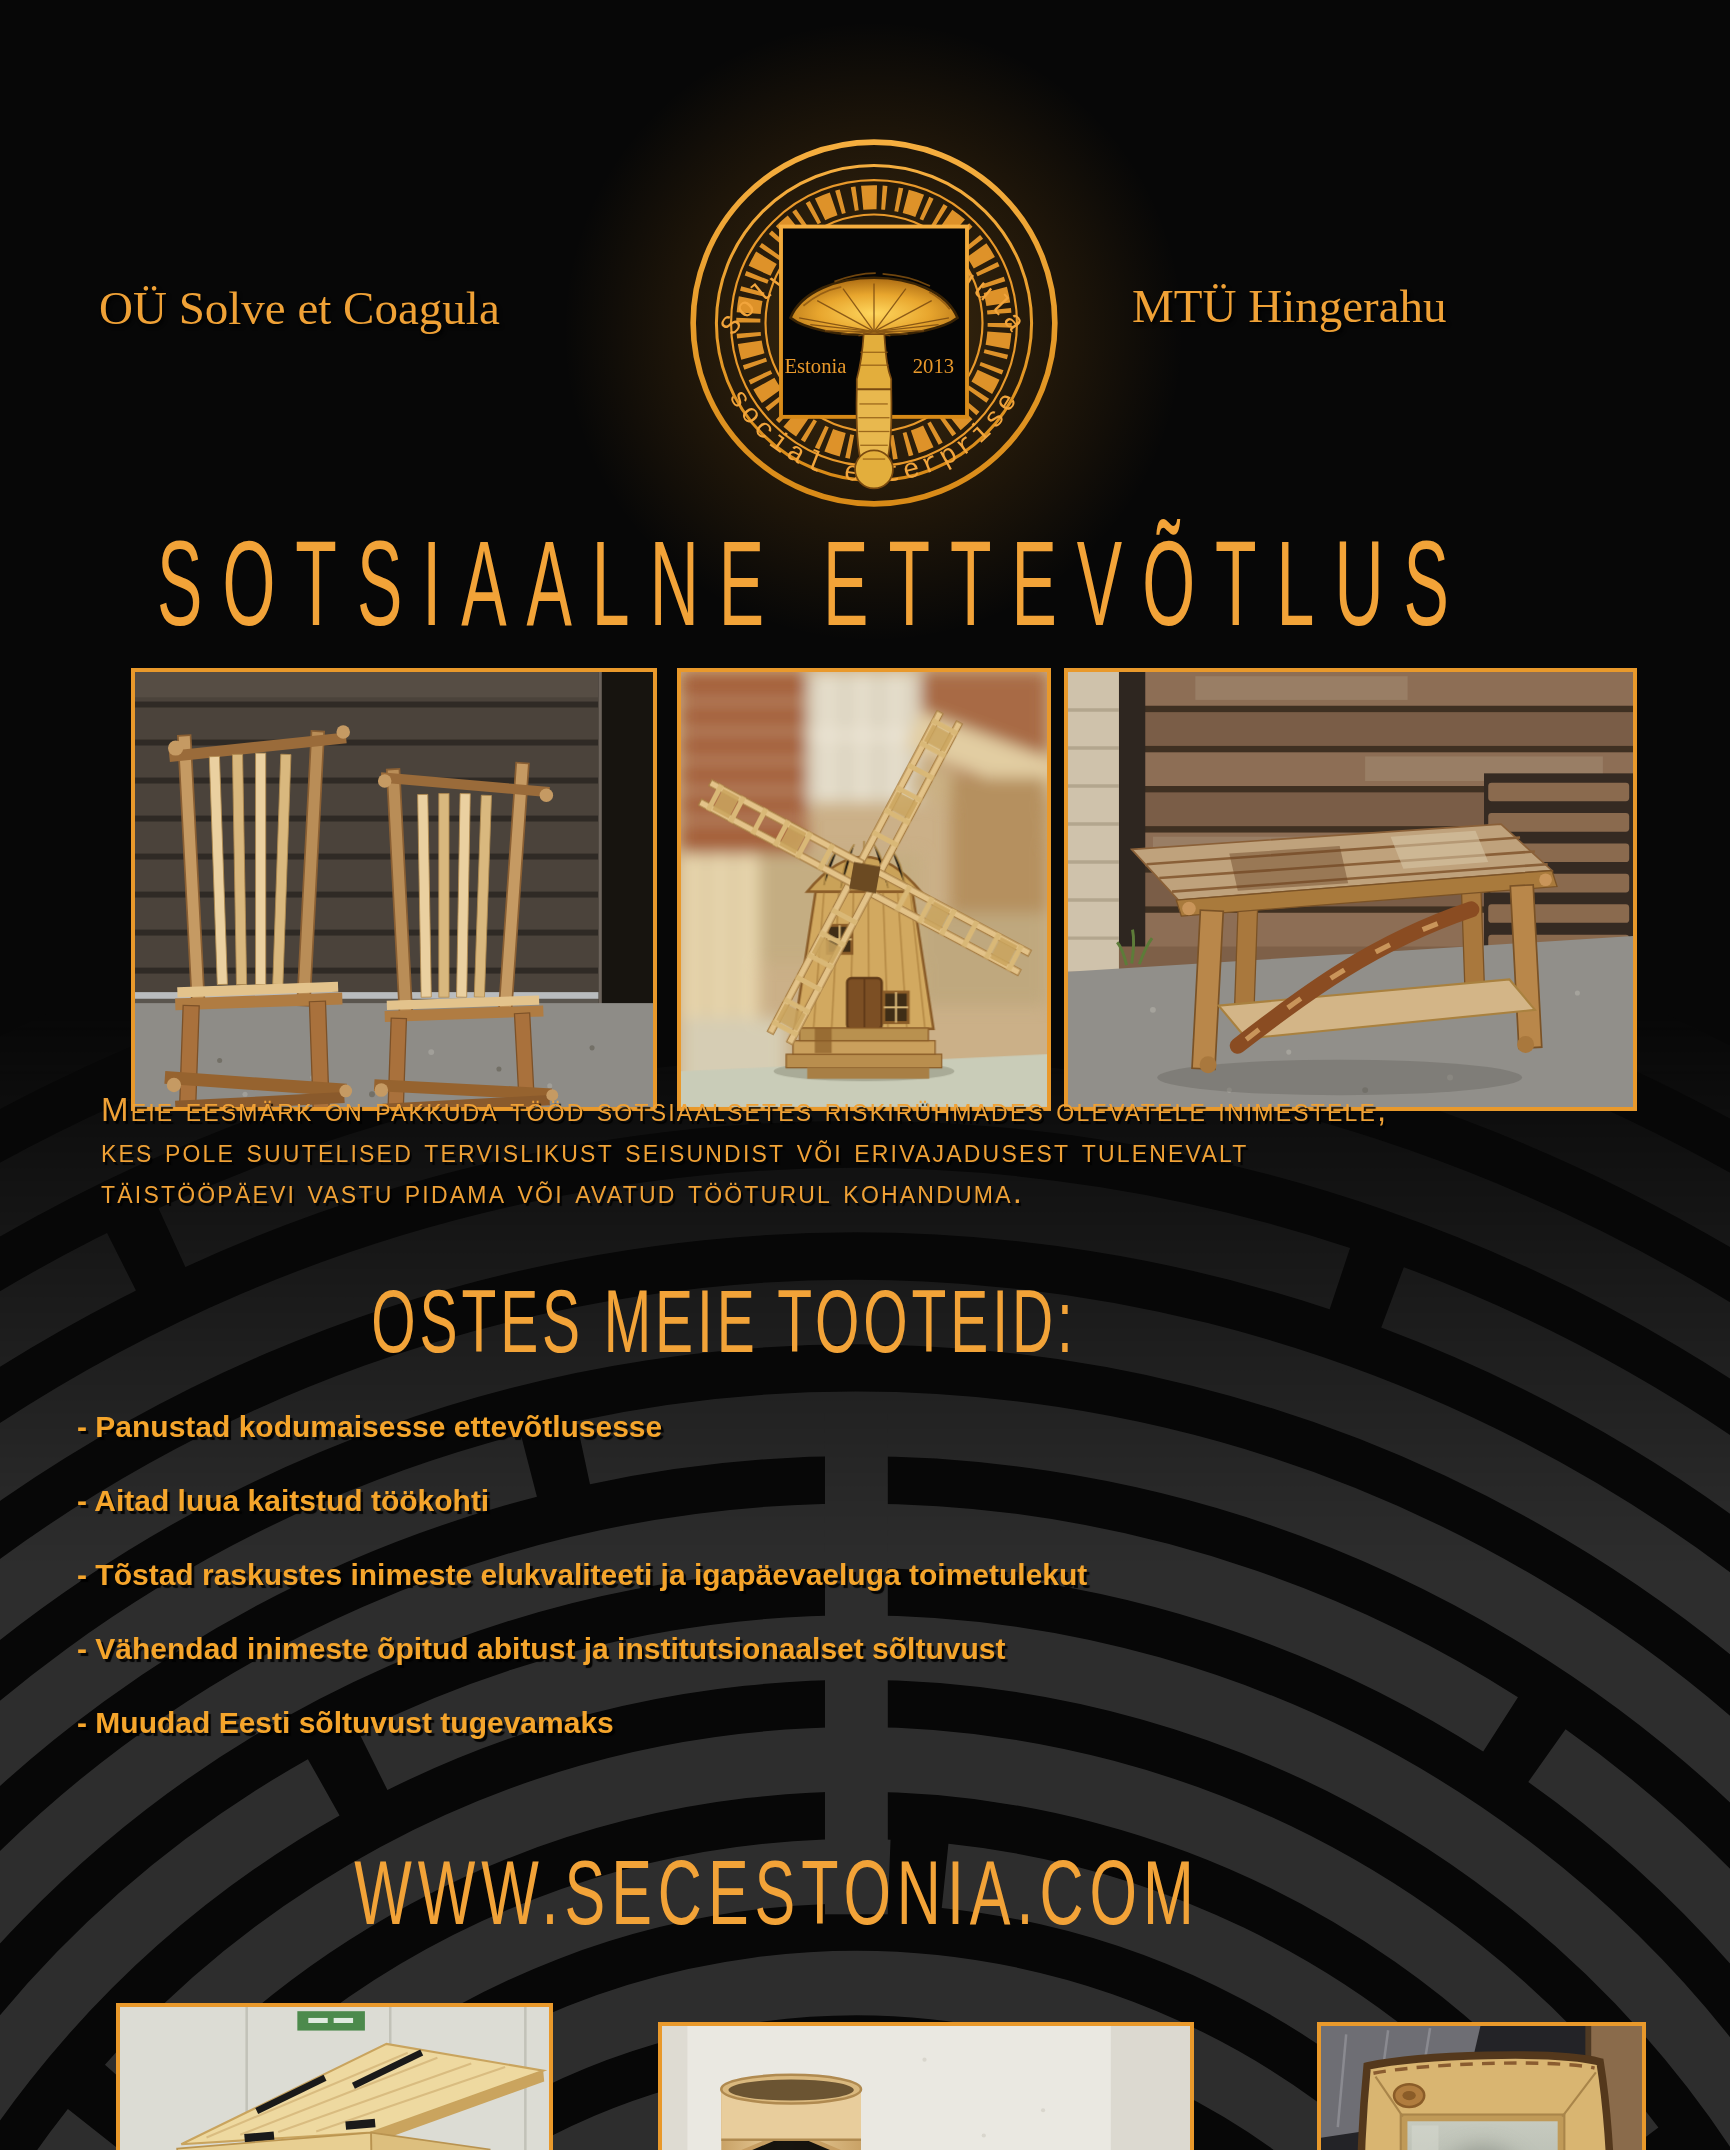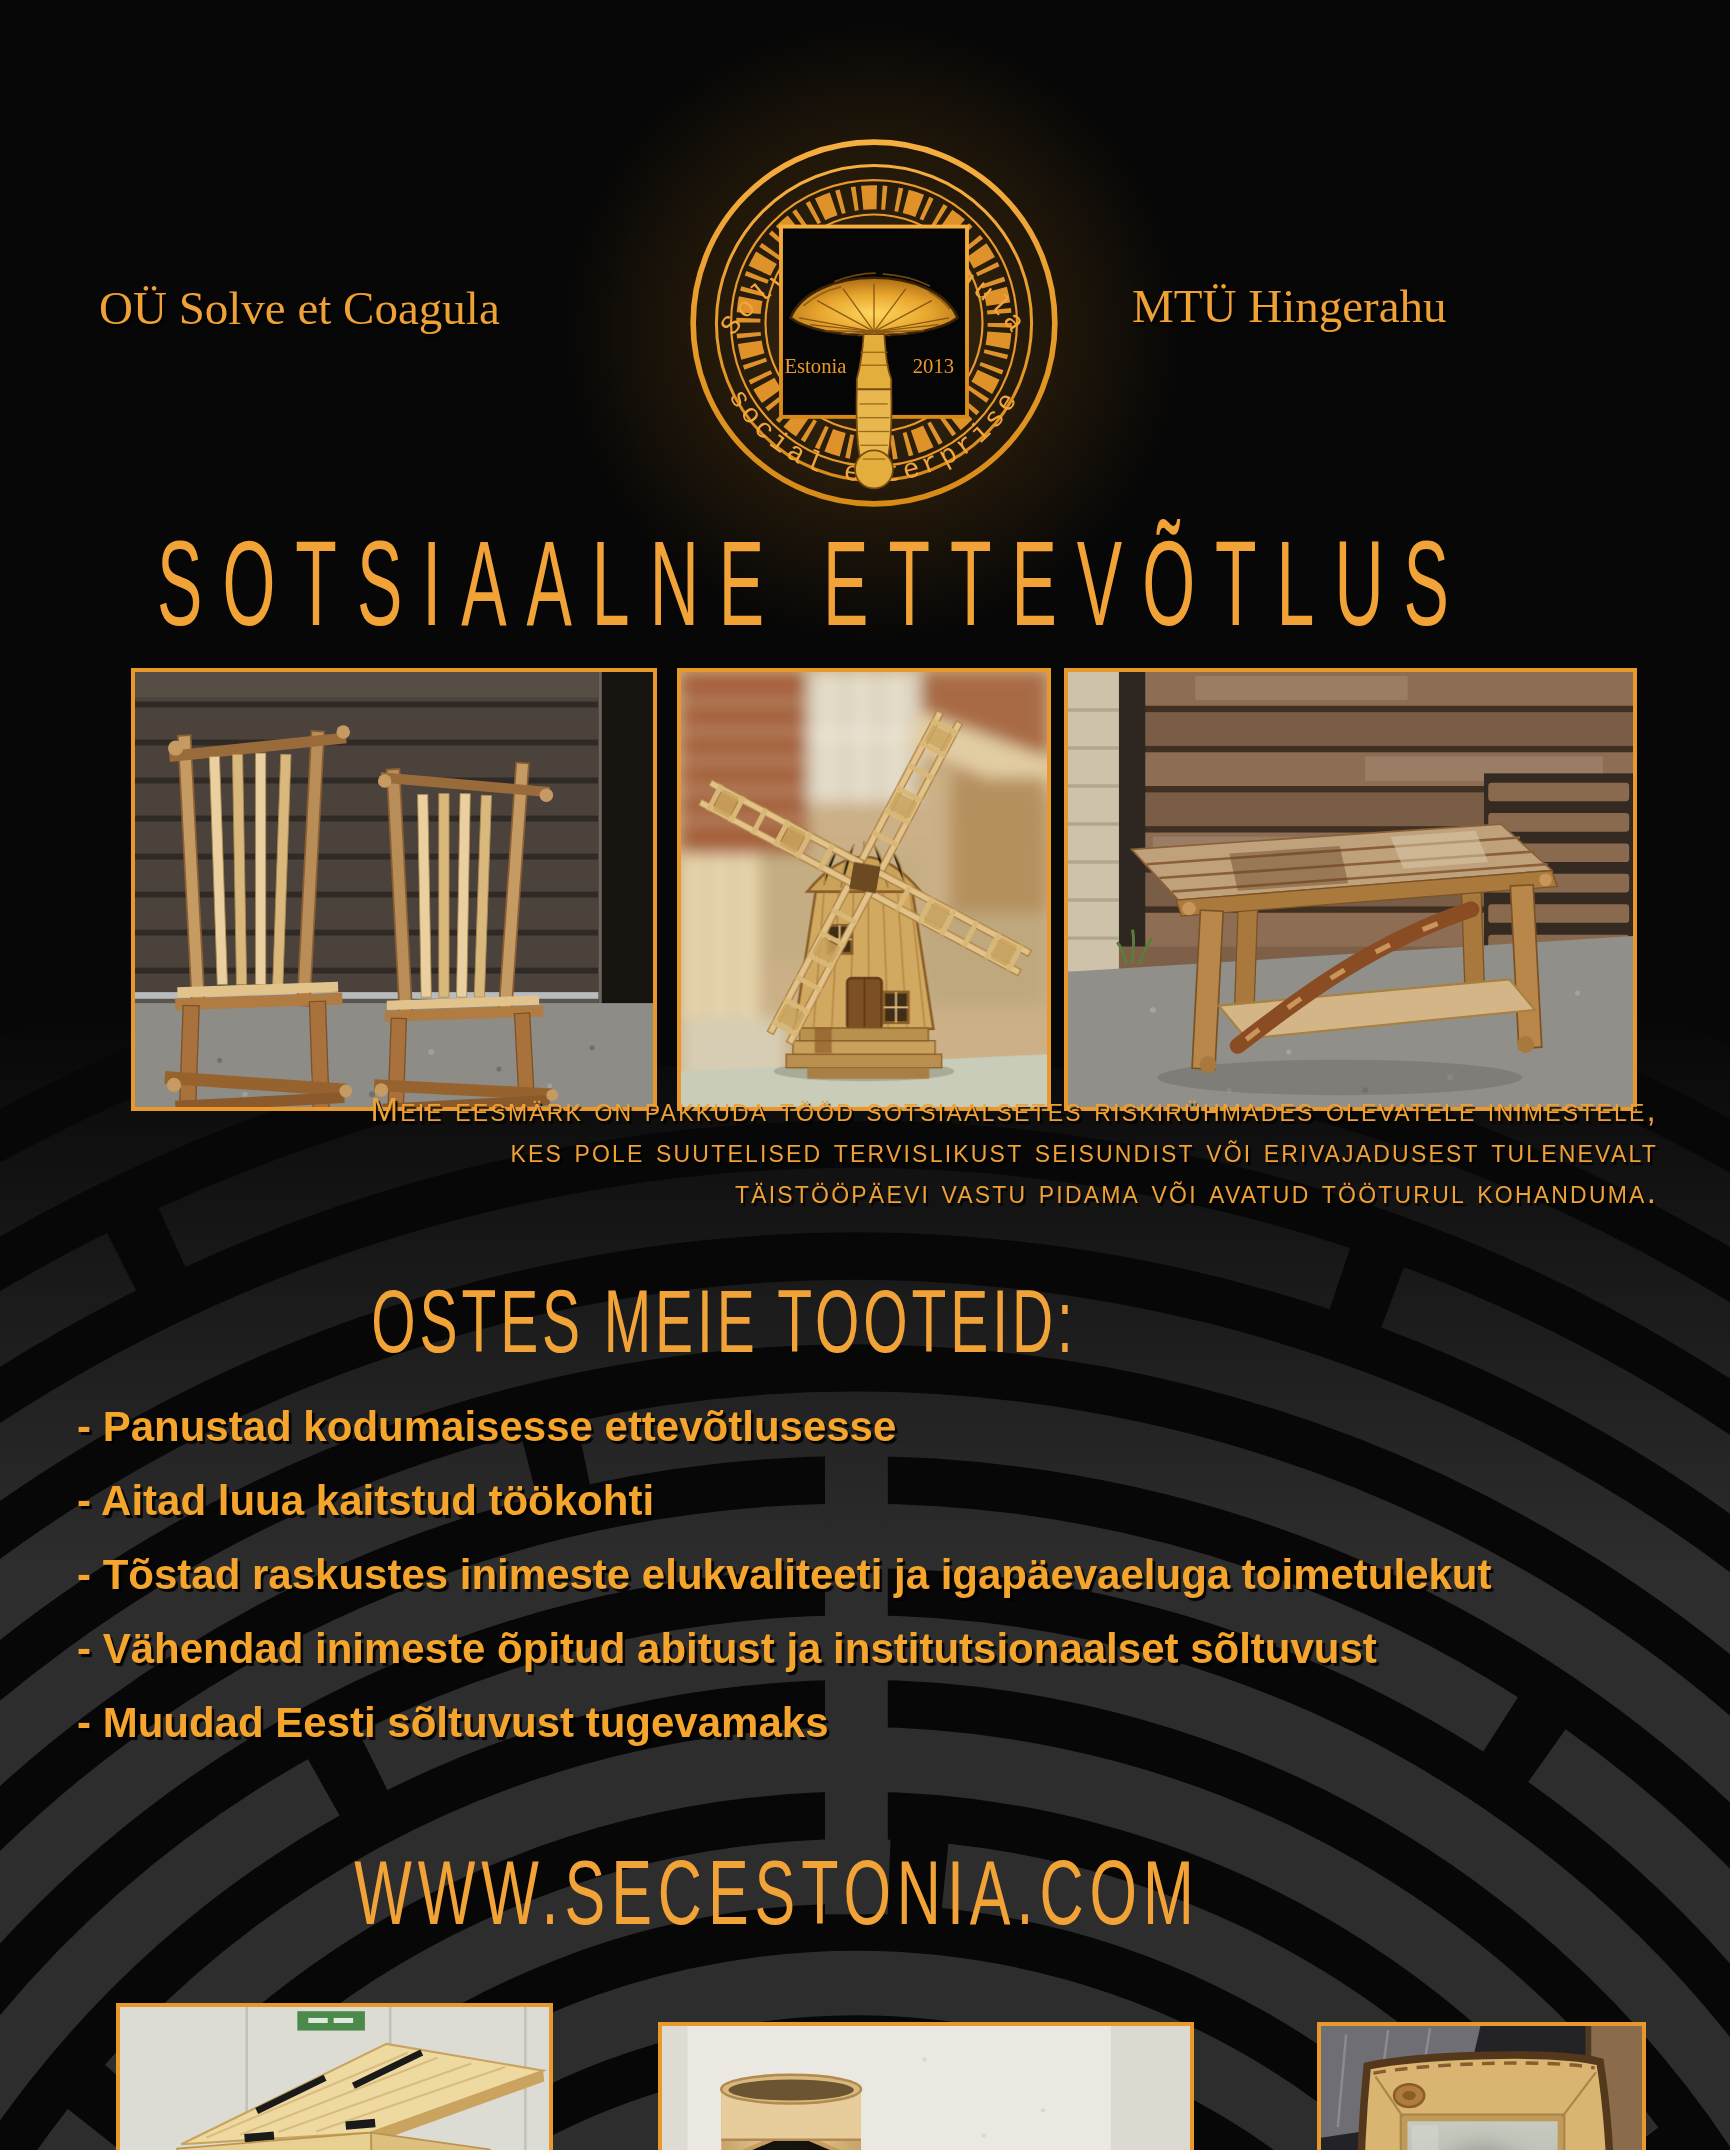--- a/index.html
+++ b/index.html
@@ -14,26 +14,26 @@
   
   .org{position:absolute;color:#EFA136;font-family:"Liberation Serif",serif;font-size:47px;line-height:1;
        text-shadow:2.2px 2.6px 3.4px rgba(0,0,0,.9);white-space:nowrap;}
   .org-left{left:99px;top:285px;}
   .org-right{left:1132px;top:283px;}
   .title-row{position:absolute;left:0;top:513px;width:1626px;text-align:center;white-space:nowrap;}
   .title-row .ty{display:inline-block;transform:scaleY(1.78);transform-origin:50% 0;
        color:#F2A338;font-size:68px;letter-spacing:20px;font-weight:400;}
   .mission{position:absolute;left:101px;top:1089px;width:1557px;color:#EFA136;
        font-variant:small-caps;font-size:33px;line-height:41px;letter-spacing:2.2px;
-       text-shadow:2.2px 2.6px 0.9px rgba(0,0,0,.9);white-space:nowrap;text-align:right;}
+       text-shadow:2.2px 2.6px 0.9px rgba(0,0,0,.9);white-space:nowrap;}
   .sub-row{position:absolute;left:0;top:1270px;width:1448px;text-align:center;white-space:nowrap;}
   .sub-row .ty{display:inline-block;transform:scaleY(1.55);transform-origin:50% 0;
        color:#F2A338;font-size:57px;letter-spacing:3.9px;}
   .benefits{position:absolute;left:77px;top:1390px;margin:0;padding:0;list-style:none;}
-  .benefits li{display:block;height:74px;line-height:74px;font-size:42px;font-weight:bold;
+  .benefits li{display:block;height:74px;line-height:74px;font-size:30px;font-weight:bold;
        color:#F5A52B;letter-spacing:0;white-space:nowrap;text-shadow:2.6px 3px 0.9px rgba(0,0,0,.9);}
   .url-row{position:absolute;left:0;top:1840px;width:1554px;text-align:center;white-space:nowrap;}
   .url-row .ty{display:inline-block;transform:scaleY(1.5);transform-origin:50% 0;
        color:#F2A338;font-size:61px;letter-spacing:6px;}
   
   .photo{position:absolute;border:4.3px solid #E9992B;box-sizing:border-box;background:#111;overflow:hidden;}
   .photo svg{display:block;width:100%;height:100%;}
   .ph-chairs  {left:131px; top:668px;width:526px;height:443px;}
   .ph-windmill{left:677px;top:668px;width:374px; height:443px;}
   .ph-table   {left:1064px;top:668px;width:573px;height:443px;}

